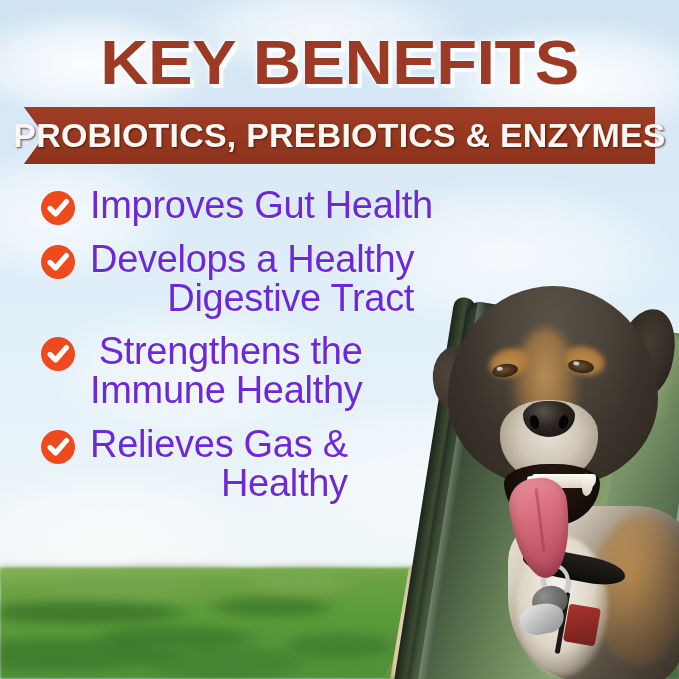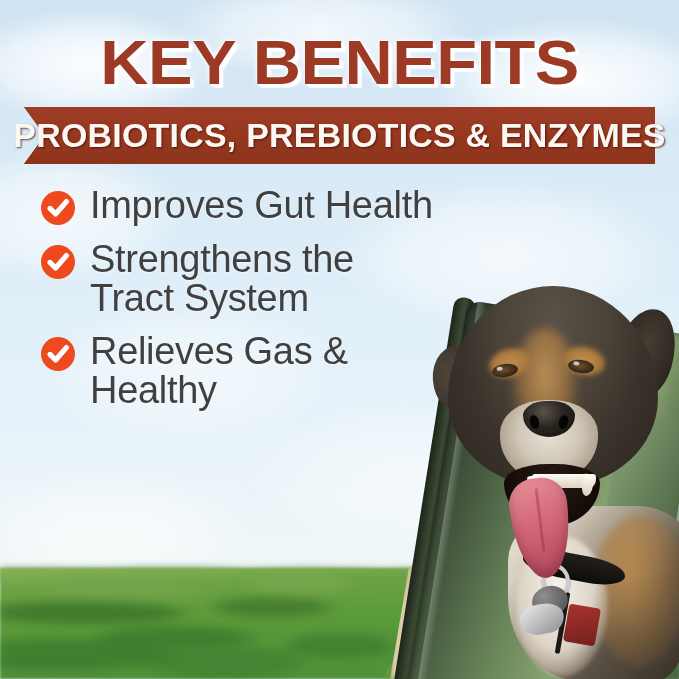--- a/index.html
+++ b/index.html
@@ -363,27 +363,28 @@
     align-items:flex-start;
     margin-bottom:14px;
   }
   .check {
     flex:0 0 auto;
     width:36px; height:36px;
     margin-top:4px;
     margin-right:14px;
   }
   .benefit-text {
-    color:#404040;
+    color:#6d28d9;
     font-size:38px;
     font-weight:normal;
     line-height:1.03;
     letter-spacing:-0.3px;
     text-shadow:0 1px 2px rgba(255,255,255,.75);
     font-family:"Liberation Sans", sans-serif;
+    text-align:right;
   }
   .benefit-text .l2 { display:block; }
 </style>
 </head>
 <body>
 
 <div class="poster">
 
   <div class="photo">
     <div class="sky"></div>
@@ -452,29 +453,39 @@
     <div class="benefit">
       <svg class="check" viewBox="0 0 36 36">
         <circle cx="18" cy="18" r="17" fill="#ee4a1e"></circle>
         <path d="M10 18.4 L15.6 24 L26.4 11.6" fill="none" stroke="#ffffff" stroke-width="5.2" stroke-linecap="round" stroke-linejoin="round"></path>
       </svg>
       <div class="benefit-text">
         <span>Improves Gut Health</span>
       </div>
     </div>
 
+    <div class="benefit">
+      <svg class="check" viewBox="0 0 36 36">
+        <circle cx="18" cy="18" r="17" fill="#ee4a1e"></circle>
+        <path d="M10 18.4 L15.6 24 L26.4 11.6" fill="none" stroke="#ffffff" stroke-width="5.2" stroke-linecap="round" stroke-linejoin="round"></path>
+      </svg>
+      <div class="benefit-text">
+        <span>Develops a Healthy</span>
+        <span class="l2">Digestive Tract</span>
+      </div>
+    </div>
 
     <div class="benefit">
       <svg class="check" viewBox="0 0 36 36">
         <circle cx="18" cy="18" r="17" fill="#ee4a1e"></circle>
         <path d="M10 18.4 L15.6 24 L26.4 11.6" fill="none" stroke="#ffffff" stroke-width="5.2" stroke-linecap="round" stroke-linejoin="round"></path>
       </svg>
       <div class="benefit-text">
         <span>Strengthens the</span>
-        <span class="l2">Tract System</span>
+        <span class="l2">Immune Healthy</span>
       </div>
     </div>
 
     <div class="benefit">
       <svg class="check" viewBox="0 0 36 36">
         <circle cx="18" cy="18" r="17" fill="#ee4a1e"></circle>
         <path d="M10 18.4 L15.6 24 L26.4 11.6" fill="none" stroke="#ffffff" stroke-width="5.2" stroke-linecap="round" stroke-linejoin="round"></path>
       </svg>
       <div class="benefit-text">
         <span>Relieves Gas &amp;</span>

